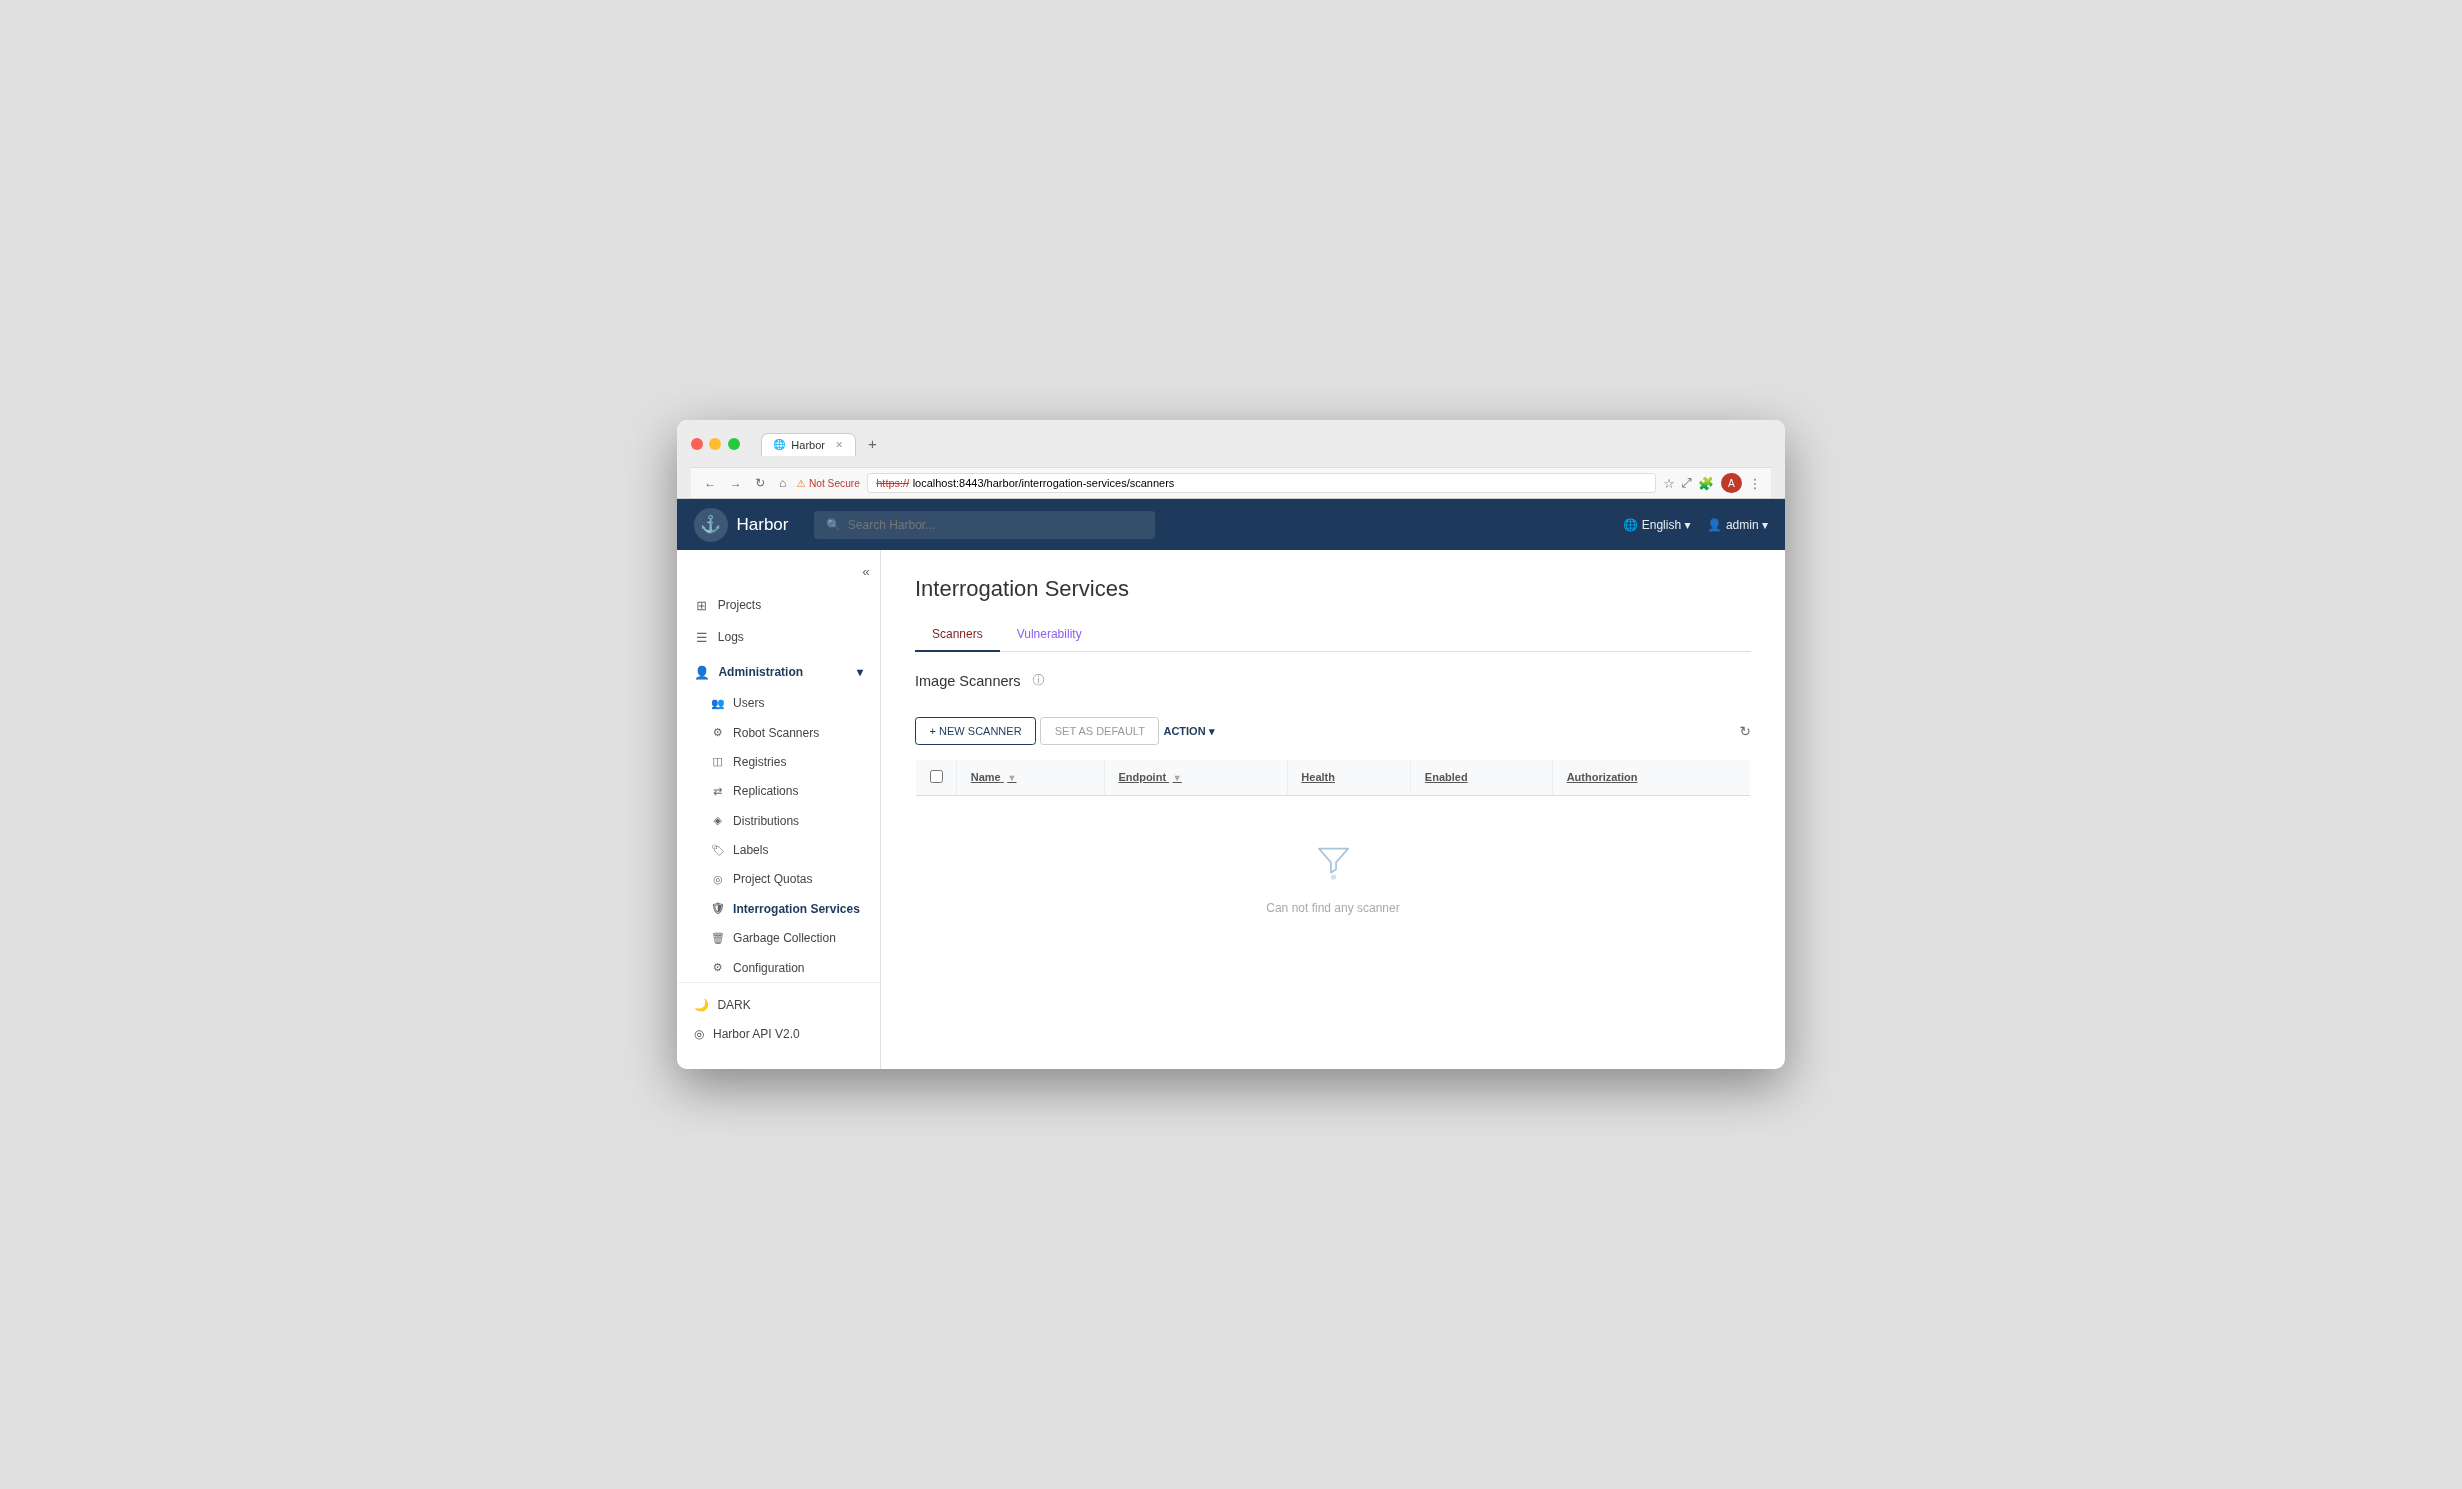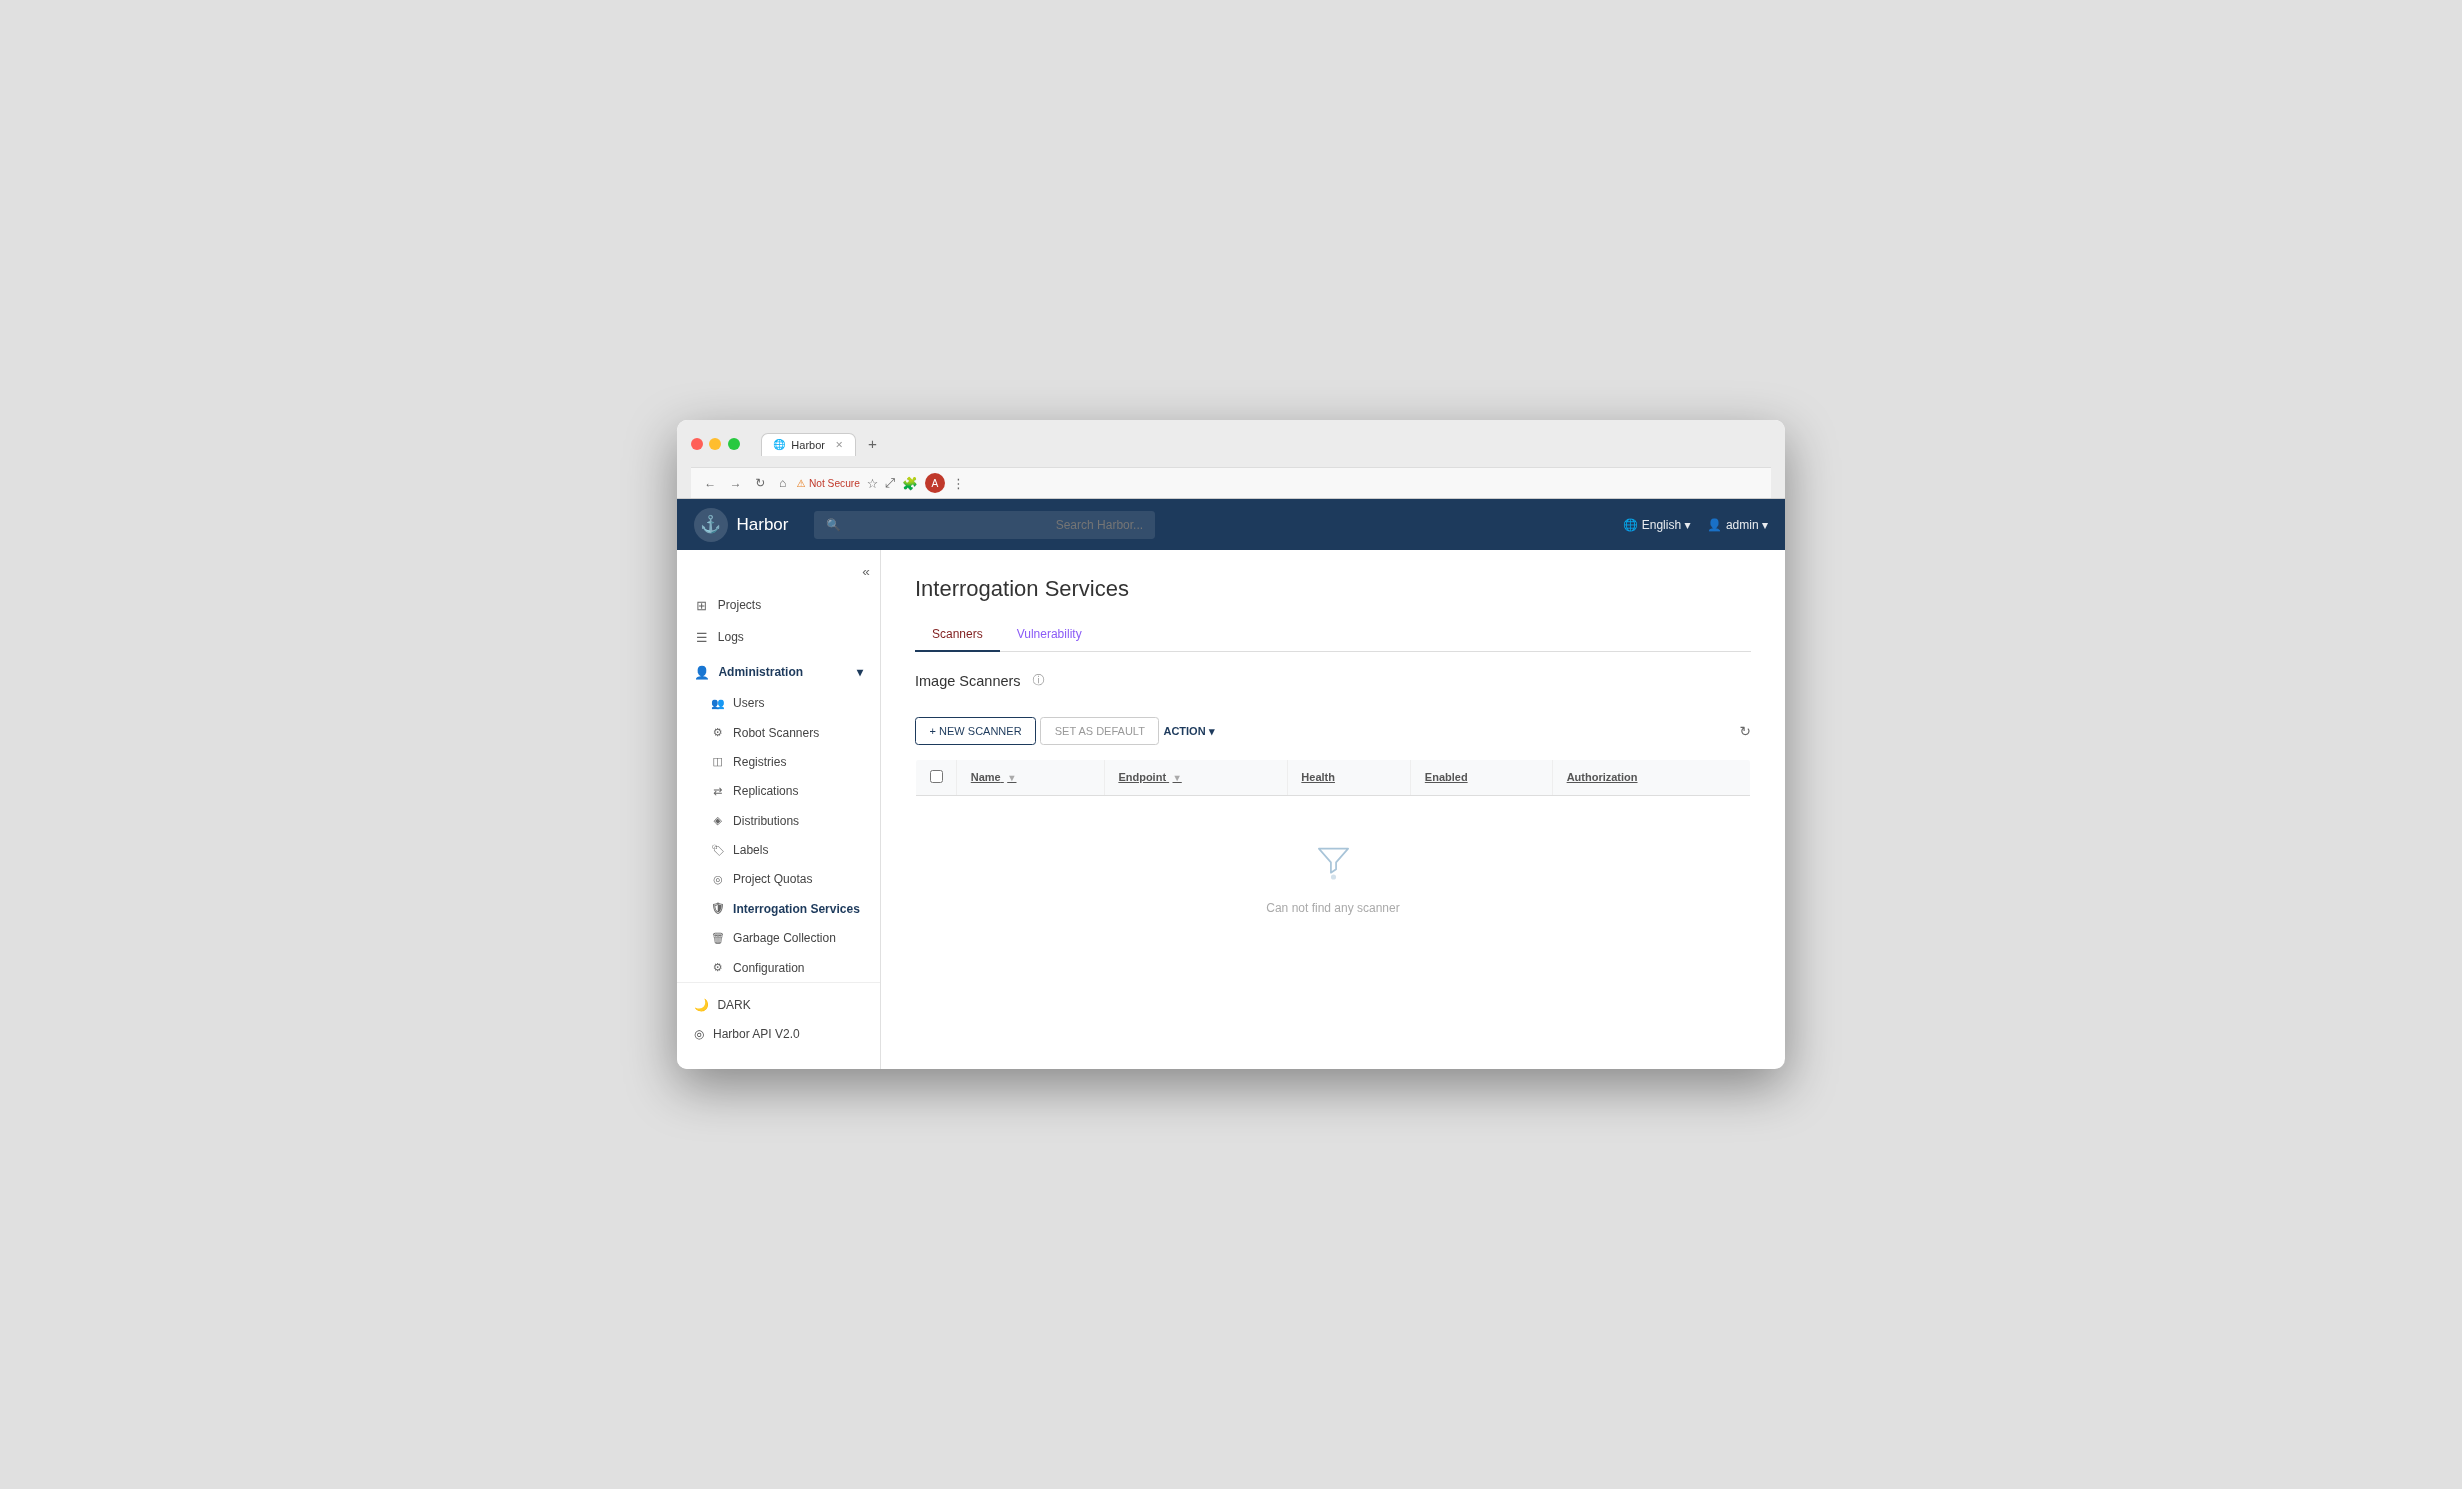--- a/index.html
+++ b/index.html
@@ -73,21 +73,21 @@
     .search-bar {
       margin-left: 25.6px; flex: 1;
       background: rgba(255,255,255,0.1);
       border: none; border-radius: 3.4px;
       padding: 6.8px 12px; color: rgba(255,255,255,0.7);
       font-size: 12px; max-width: 341px;
       display: flex; align-items: center; gap: 6.8px;
     }
     .search-bar input {
       background: none; border: none; outline: none;
-      color: rgba(255,255,255,0.7); font-size: 12px; flex: 1; text-align: right;
+      color: rgba(255,255,255,0.7); font-size: 12px; flex: 1;
     }
     .nav-right { margin-left: auto; display: flex; align-items: center; gap: 17px; }
     .lang-selector { color: rgba(255,255,255,0.9); font-size: 12px; display: flex; align-items: center; gap: 3.4px; cursor: pointer; }
     .user-menu { color: rgba(255,255,255,0.9); font-size: 12px; display: flex; align-items: center; gap: 3.4px; cursor: pointer; }
 
     
     .main-content { display: flex; flex: 1; overflow: hidden; }
 
     
     .sidebar {
@@ -215,20 +215,24 @@
       </div>
     </div>
     <div class="address-bar">
       <button class="nav-btn">←</button>
       <button class="nav-btn">→</button>
       <button class="nav-btn">↻</button>
       <button class="nav-btn">⌂</button>
       <div class="security-badge">
         <span class="security-icon">⚠</span>
         <span>Not Secure</span>
+      </div>
+      <div style="flex:1; background:#fff; border:0.9px solid #ddd; border-radius:3.4px; padding:2.6px 8.5px; font-size:11px; display:flex; gap:3.4px;">
+        <span style="color:#c0392b; text-decoration: line-through;">https://</span>
+          <span>localhost:8443/harbor/interrogation-services/scanners</span>
       </div>
       <button class="browser-action-btn">☆</button>
       <button class="browser-action-btn">⤢</button>
       <button class="browser-action-btn">🧩</button>
       <div style="width:20.4px;height:20.4px;border-radius:50%;background:#c0392b;display:flex;align-items:center;justify-content:center;color:white;font-size:10.2px;">A</div>
       <button class="browser-action-btn">⋮</button>
     </div>
   </div>
 
   <div class="app-layout">

